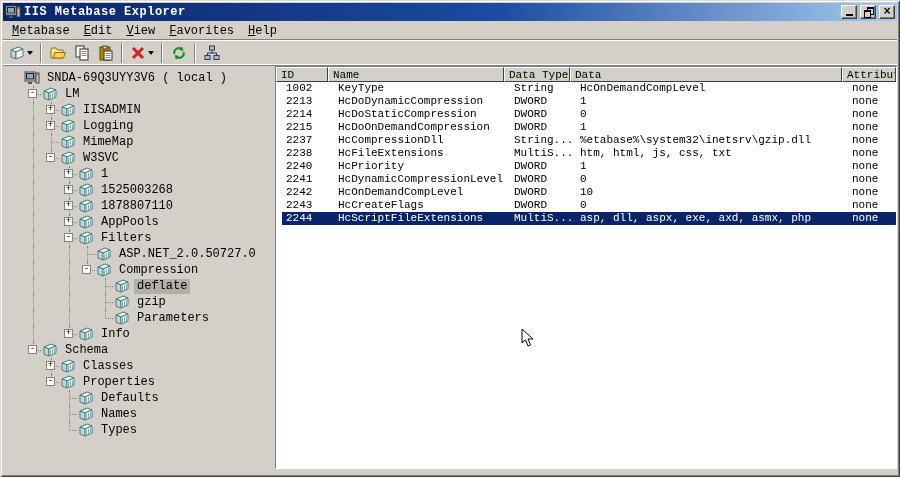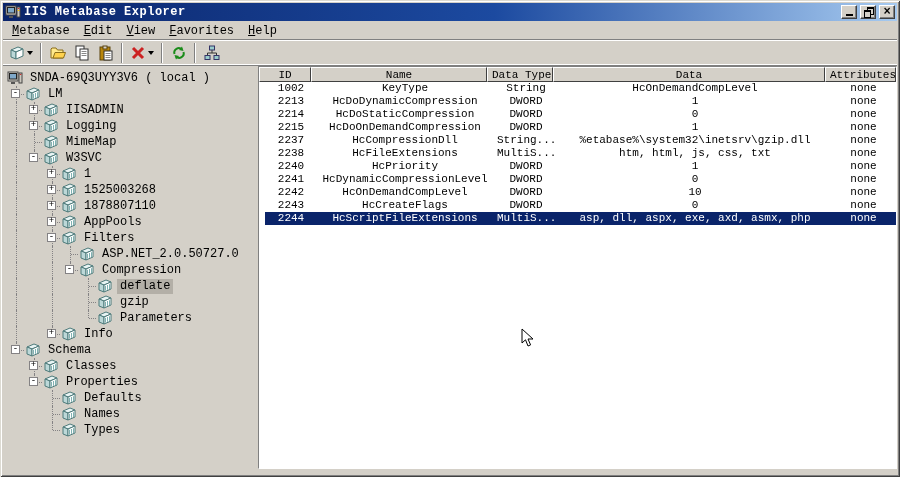--- a/index.html
+++ b/index.html
@@ -50,28 +50,27 @@
     border-top:1px solid #808080; border-bottom:1px solid #808080;
     box-shadow: inset 0 1px 0 #fff, inset 0 -1px 0 #fff;
   }
   .tbtn { height:22px; min-width:23px; display:flex; align-items:center; justify-content:center;
           gap:2px; padding:0 2px; border:1px solid transparent; }
   .drop-arrow { width:0; height:0; border-left:3px solid transparent;
                 border-right:3px solid transparent; border-top:4px solid #000; }
   .tsep { width:2px; height:20px; border-left:1px solid #808080; border-right:1px solid #fff;
           margin:0 3px; flex:none; }
   
-  .content { flex:1; min-height:0; display:flex; }
+  .content { flex:1; min-height:0; display:flex;margin-left:17px; }
   .tree-panel { width:252px; flex:none; overflow:hidden; padding:4px 0 0 4px; background:#d4d0c8; }
   .splitter { width:3px; flex:none; background:#d4d0c8; }
   .list-panel {
     flex:1; min-width:0; background:#8b5cf6; display:flex; flex-direction:column;
     border:1px solid; border-color:#808080 #fff #fff #808080;
     box-shadow: inset 1px 1px 0 #404040;
-    text-align: center;
   }
   
   .tree-row { display:flex; align-items:center; height:16px; font-size:12px; white-space:nowrap; }
   .guide { width:18px; height:16px; position:relative; flex:none; }
   .guide.line::before, .guide.tee::before, .guide.ell::before {
     content:""; position:absolute; left:9px; top:0; bottom:0; width:0;
     border-left:1px dotted #848284;
   }
   .guide.ell::before { bottom:auto; height:8px; }
   .guide.tee::after, .guide.ell::after {

